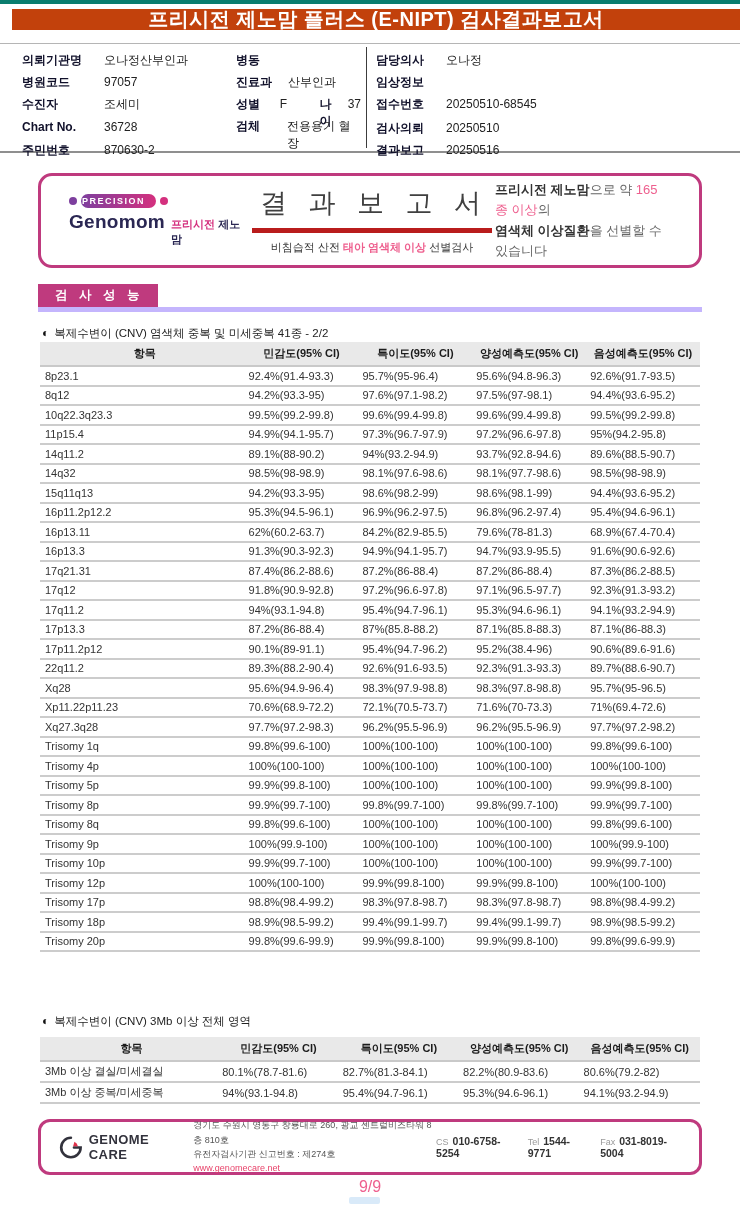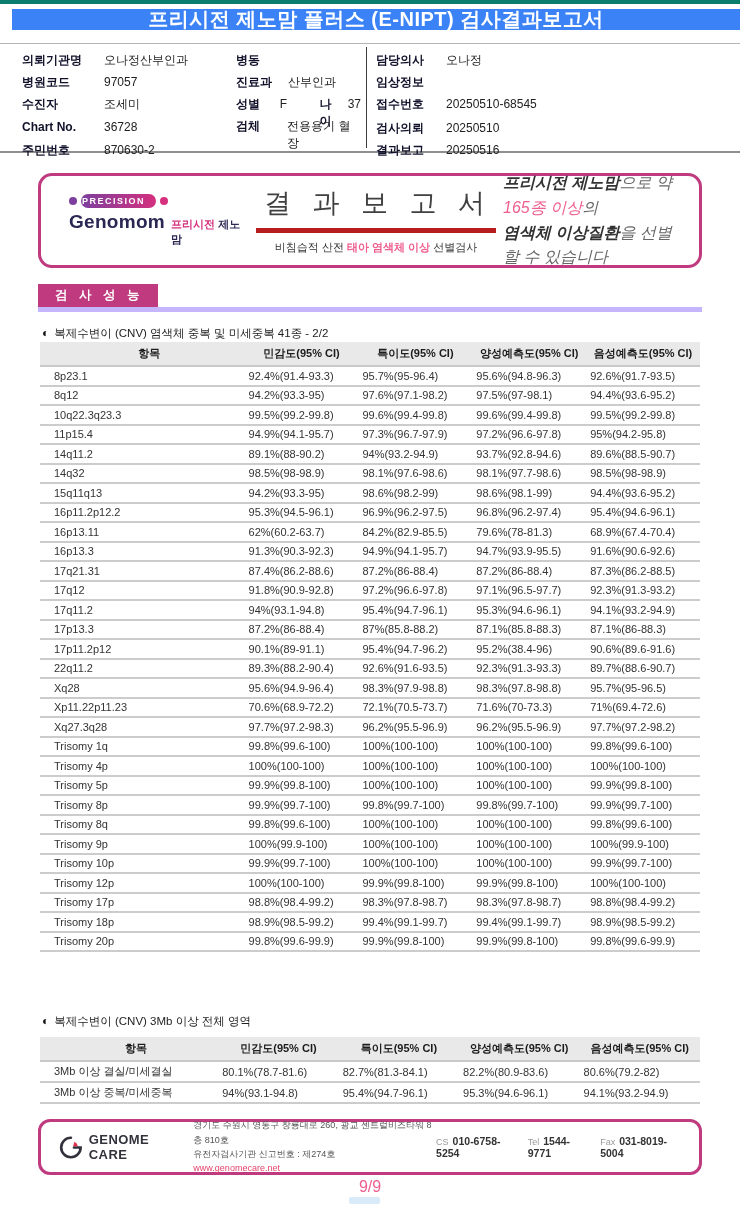--- a/index.html
+++ b/index.html
@@ -2,21 +2,21 @@
 <html><head>
 <meta charset="utf-8">
 <style>
   * { margin:0; padding:0; box-sizing:border-box; }
   html,body { background:#fff; }
   body { font-family:"Liberation Sans","DejaVu Sans",sans-serif; }
   .page { position:relative; width:740px; height:1208px; background:#fff; overflow:hidden; margin:0 auto; }
 
   
   .top-strip { position:absolute; top:0; left:0; right:0; height:4px; background:#0a7d6e; }
-  .title-bar { position:absolute; top:9px; left:12px; right:0; height:21px; background:#3b82f6;
+  .title-bar { position:absolute; top:9px; left:12px; right:0; height:21px; background:#c2410c;
                display:flex; align-items:center; justify-content:center; }
   .title-bar span { color:#fff; font-size:20px; font-weight:bold; letter-spacing:0.5px; }
 
   
   .info-section { position:absolute; top:43px; left:0; right:0; height:110px;
                   border-top:1px solid #b5b5b5; border-bottom:2px solid #8f8f8f; background:#fff; }
   .info-col { position:absolute; top:8px; }
   .info-col.c1 { left:22px; width:210px; }
   .info-col.c2 { left:236px; width:125px; }
   .info-col.c3 { left:376px; width:330px; }
@@ -44,21 +44,21 @@
             font-weight:bold; letter-spacing:1.5px; padding:2px 11px 2px 1px; border-radius:9px; }
   .brand-row { display:flex; align-items:baseline; gap:6px; }
   .brand { font-size:19px; font-weight:800; color:#2a2753; letter-spacing:0.3px; }
   .brand-kr { font-size:11px; font-weight:bold; }
   .brand-kr .pk { color:#d4307e; }
   .brand-kr .dk { color:#2a2753; }
   .report-title-block { flex:1; text-align:center; margin-top:-2px; }
   .report-title { display:inline-block; font-size:27px; font-weight:normal; color:#404040;
                   letter-spacing:7px; padding:0 4px 7px 8px; border-bottom:5px solid #b91c1c; }
   .report-subtitle { margin-top:7px; font-size:11px; color:#333; }
-  .report-desc { width:172px; margin-right:24px; font-size:16px; color:#666; line-height:1.55;font-style:italic; }
+  .report-desc { width:172px; margin-right:32px; font-size:13px; color:#666; line-height:1.55; }
   .seg-bold { font-weight:bold; color:#333; }
   .seg-pink { color:#ee5f8e; }
   .seg-pinkbold { color:#ee5f8e; font-weight:bold; }
 
   
   .section-hdr { position:absolute; top:293px; left:38px; width:664px; height:19px;
                  border-bottom:5px solid #c4b5fd; }
   .section-badge { position:absolute; left:0; bottom:0; background:#bf3a7e; color:#fff;
                    font-size:12.5px; font-weight:bold; letter-spacing:4px;
                    padding:3px 15px 3px 17px; }
@@ -71,21 +71,21 @@
   .tbl-wrap { position:absolute; left:40px; width:660px; }
   #table1-wrap { top:342px; }
   #table2-wrap { top:1037px; }
   table { width:100%; border-collapse:collapse; table-layout:fixed; }
   thead th { background:#e9e9e9; font-weight:bold; font-size:11px; color:#1c1c1c;
              height:24px; text-align:center; border-bottom:2px solid #c9c9c9; }
   tbody td { font-size:11px; color:#333; padding:0 4px; border-bottom:2px solid #cccccc;
              white-space:nowrap; overflow:hidden; }
   #table1 tbody td { height:19.5px; }
   #table2 tbody td { height:21px; }
-  td.first, th.first { padding-left:14px; }
+  td.first, th.first { padding-left:5px; }
   #table1 col.c-item { width:31%; } #table1 col.c-val { width:17.25%; }
   #table2 col.c-item { width:27%; } #table2 col.c-val { width:18.25%; }
 
   
   .footer-box { position:absolute; top:1119px; left:38px; width:664px; height:56px;
                 border:3px solid #bf3a7e; border-radius:12px; background:#fff;
                 display:flex; align-items:center; }
   .gc-logo { margin-left:18px; display:flex; align-items:center; gap:6px; }
   .gc-text { font-size:13px; font-weight:bold; color:#32323c; letter-spacing:0.4px; }
   .gc-addr { margin-left:14px; font-size:9px; color:#555; line-height:1.6; }

